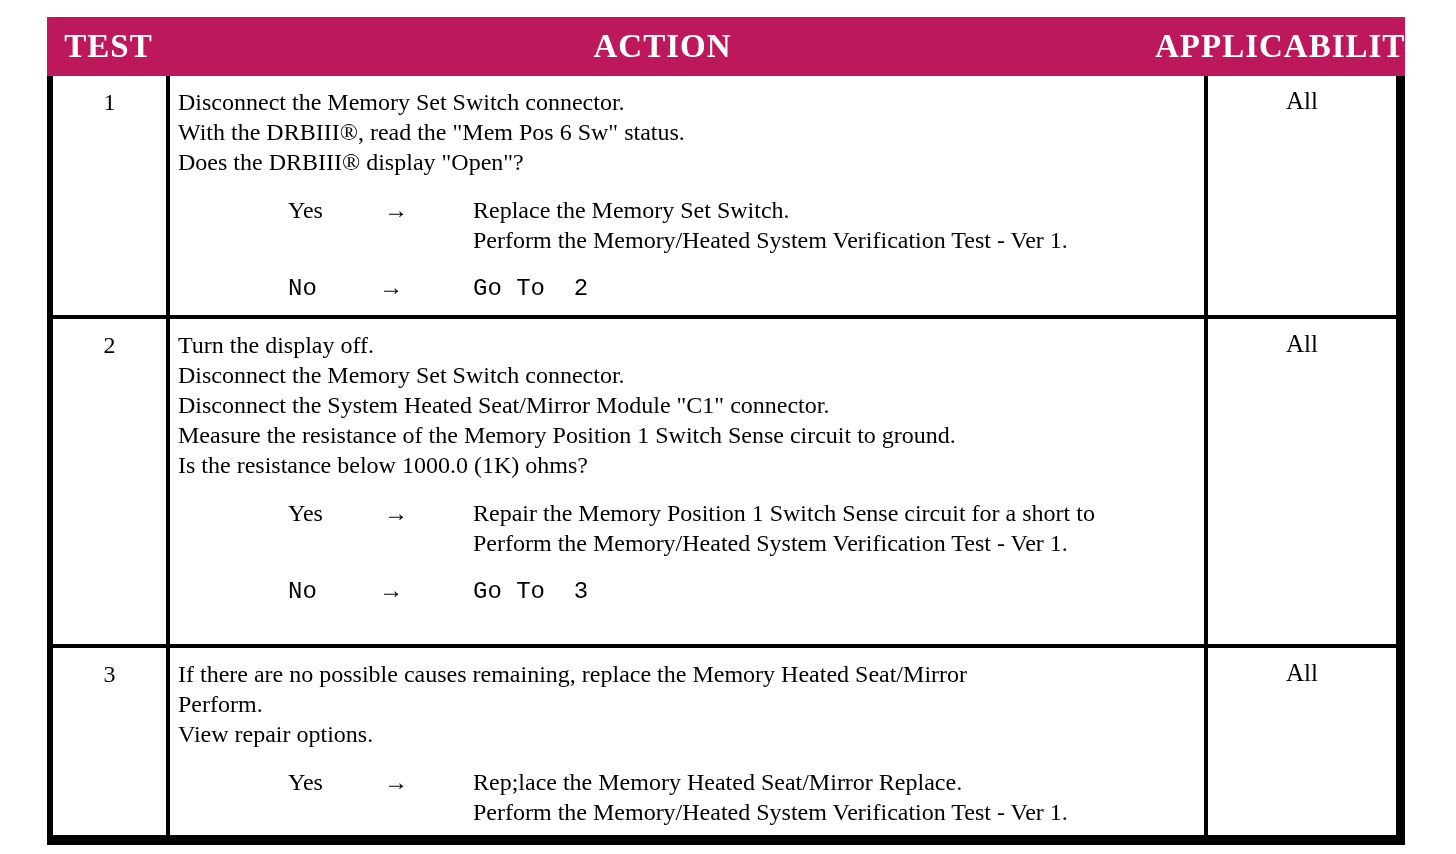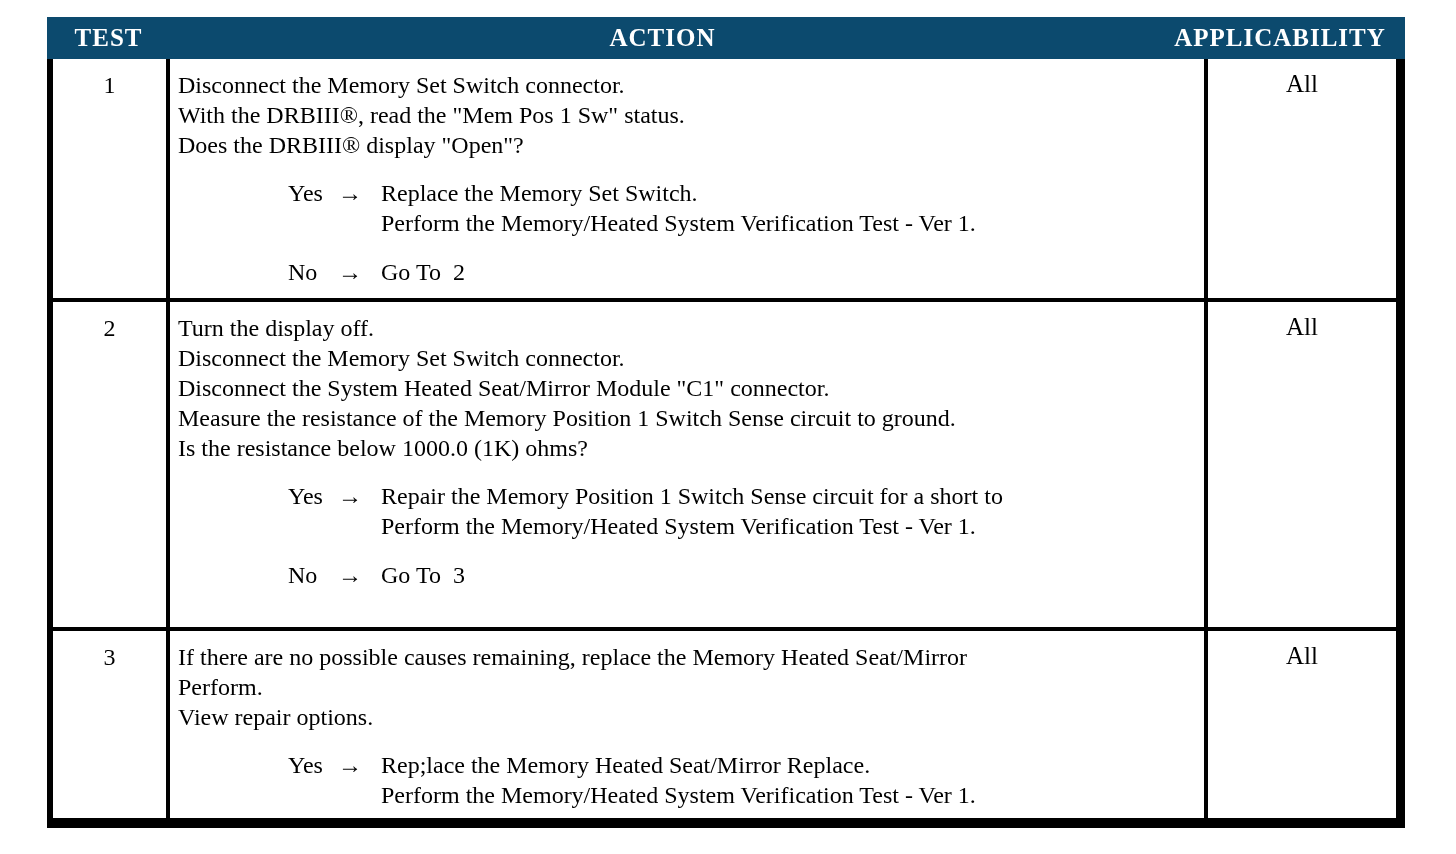--- a/index.html
+++ b/index.html
@@ -16,25 +16,25 @@
     position: absolute;
     left: 47px; top: 17px;
     width: 1358px;
   }
 
   
   .thead {
     display: grid;
     grid-template-columns: 123px 1fr 250px;
     align-items: center;
-    background: #0c4a6e;
+    background: #be185d;
     color: #fff;
-    height: 42px;
+    height: 59px;
     font-weight: bold;
-    font-size: 25px;
+    font-size: 33px;
     letter-spacing: 1px;
   }
   .th { text-align: center; white-space: nowrap; }
 
   
   .tbody {
     border-left: 6px solid #000;
     border-right: 9px solid #000;
     border-bottom: 10px solid #000;
     background: #fff;
@@ -65,23 +65,24 @@
     padding: 11px 6px 8px 8px;
     font-size: 24px;
     line-height: 30px;
   }
   .line { white-space: pre-wrap; }
 
   .branch {
     display: grid;
     grid-template-columns: 50px 43px 1fr;
     margin-left: 110px;
+    gap: 46px;
   }
   .branch-yes { margin-top: 18px; }
-  .branch-no  { margin-top: 19px; }
+  .branch-no  { margin-top: 19px; font-family: Liberation Mono, monospace; }
   .blabel { white-space: nowrap; }
   .barrow { text-align: left; }
 </style>
 </head>
 <body>
 
 <div class="page">
   <div class="doc-table">
 
     <div class="thead">
@@ -89,21 +90,21 @@
       <div class="th">ACTION</div>
       <div class="th">APPLICABILITY</div>
     </div>
 
     <div class="tbody">
 
       <div class="trow r1">
         <div class="td-test">1</div>
         <div class="td-action">
           <div class="line">Disconnect the Memory Set Switch connector.</div>
-          <div class="line">With the DRBIII®, read the "Mem Pos 1 Sw" status.</div>
+          <div class="line">With the DRBIII®, read the "Mem Pos 6 Sw" status.</div>
           <div class="line">Does the DRBIII® display "Open"?</div>
           <div class="branch branch-yes">
             <span class="blabel">Yes</span>
             <span class="barrow">→</span>
             <div>
               <div class="line">Replace the Memory Set Switch.</div>
               <div class="line">Perform the Memory/Heated System Verification Test - Ver 1.</div>
             </div>
           </div>
           <div class="branch branch-no">

